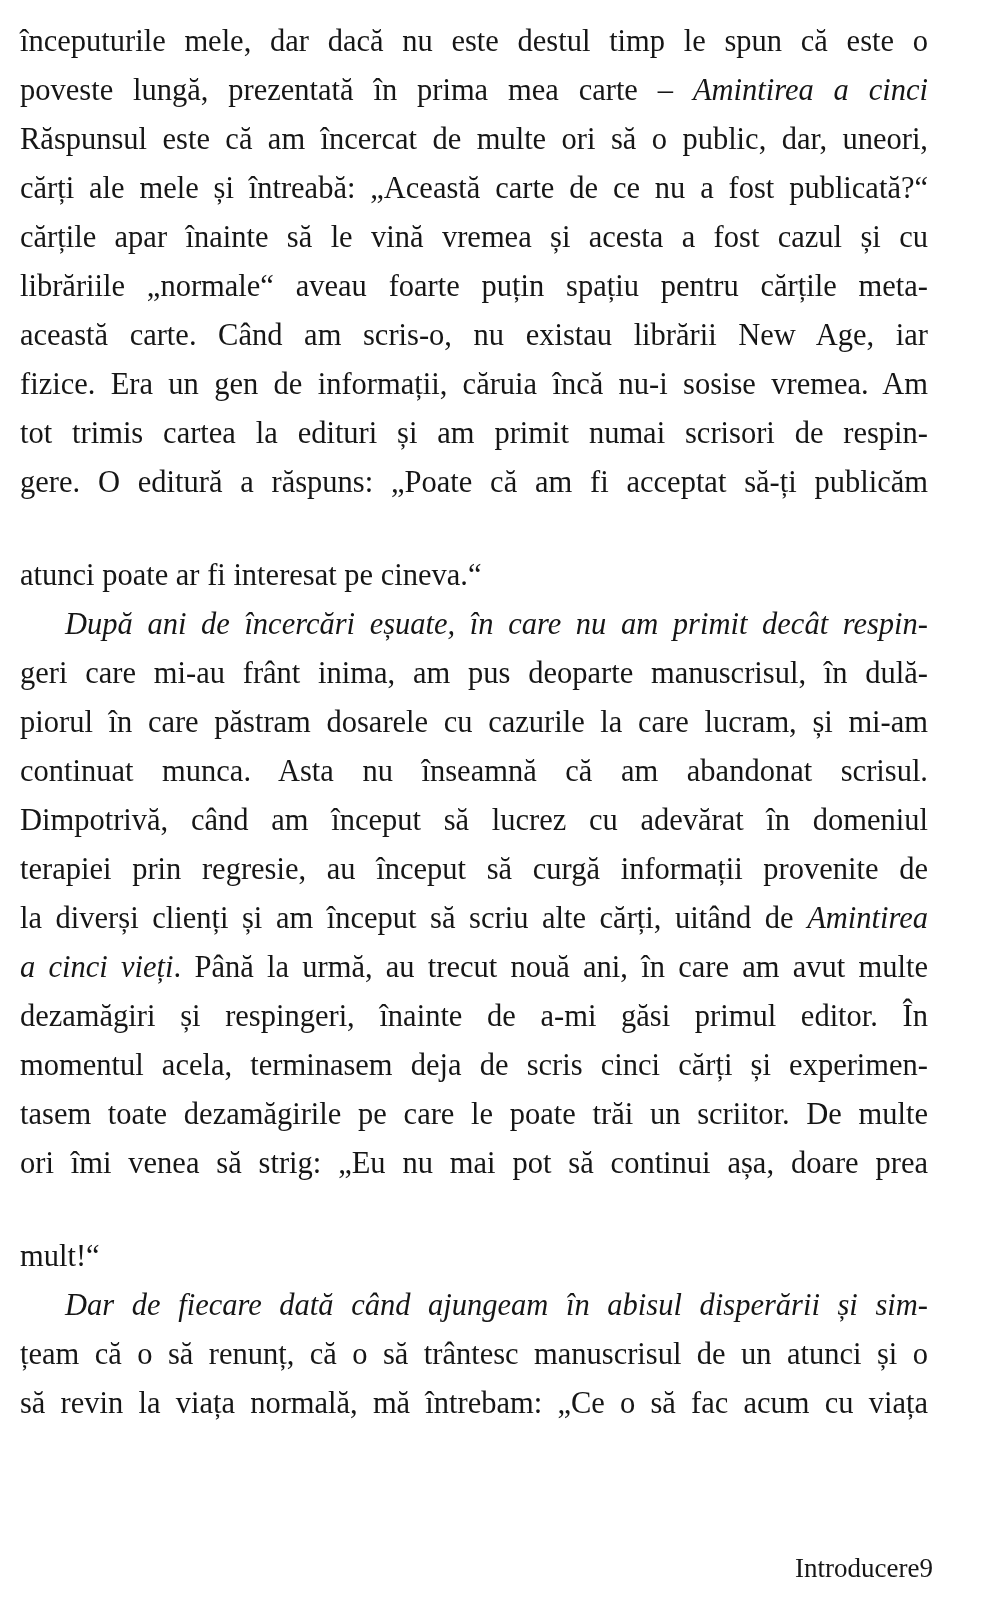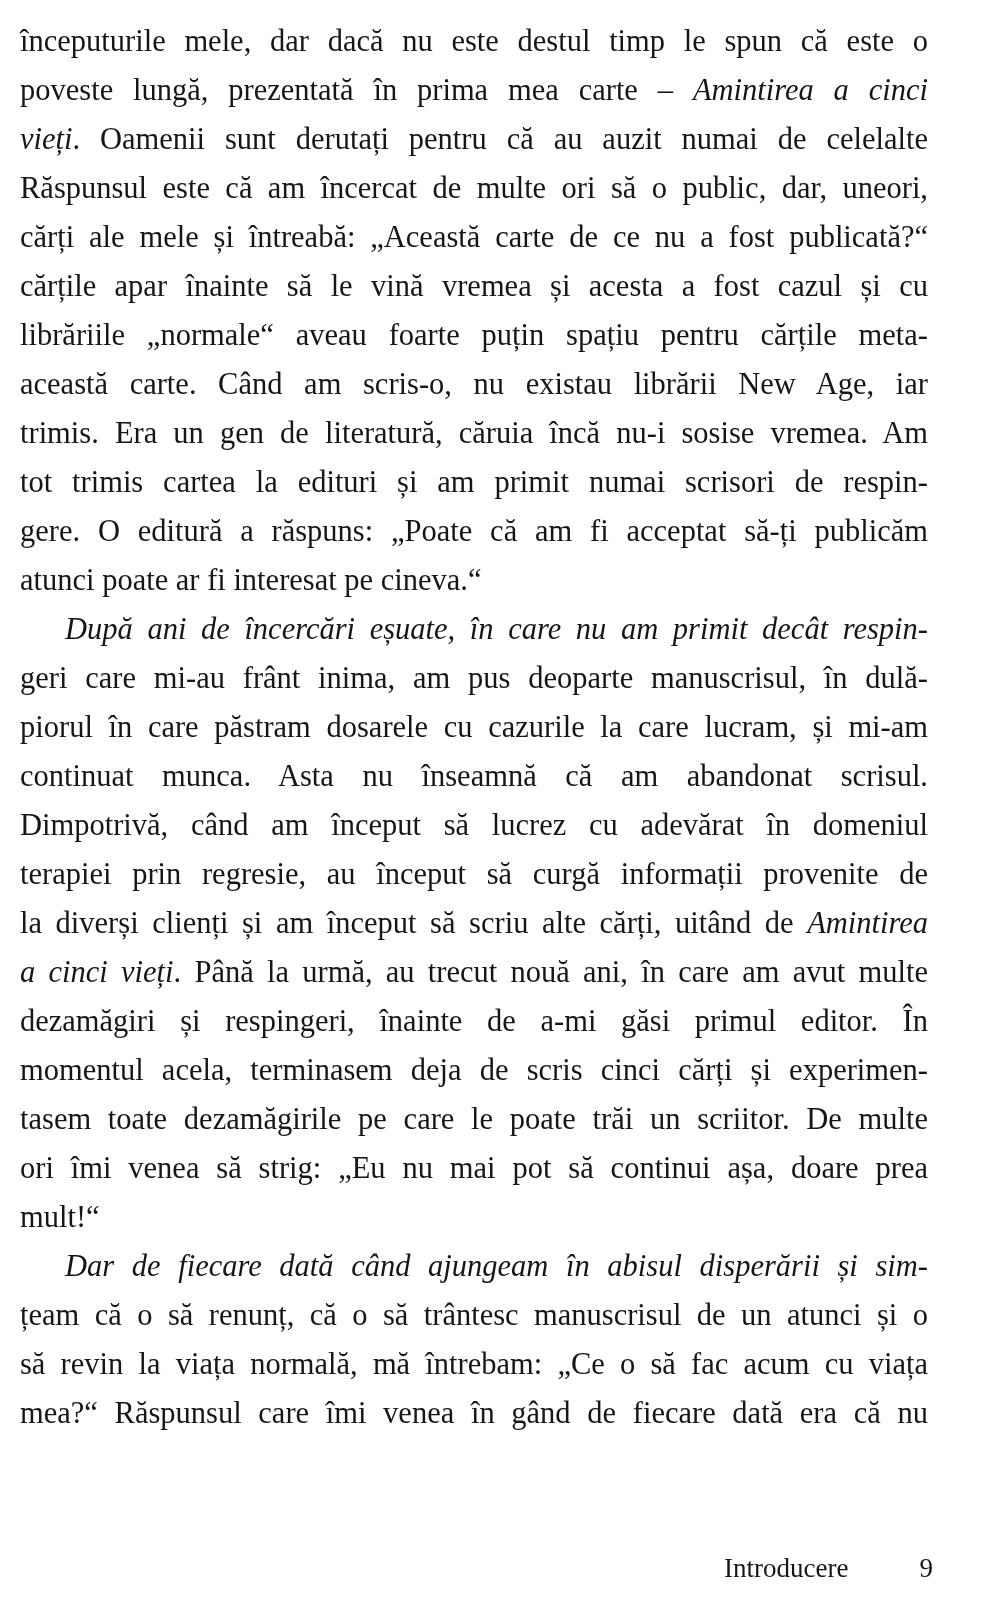--- a/index.html
+++ b/index.html
@@ -27,73 +27,71 @@
     font-size: 30.5px;
     line-height: 49px;
   }
   .line {
     white-space: nowrap;
     text-align: justify;
     text-align-last: justify;
   }
   .line.no-justify {
     text-align-last: left;
+    margin-top: 44px;
   }
   .line.indent {
     padding-left: 45px;
     font-style: italic;
   }
   .italic {
     font-style: italic;
   }
   .footer {
     position: absolute;
     left: 20px;
     top: 1552px;
     width: 913px;
     display: flex;
     justify-content: flex-end;
     align-items: baseline;
-    gap: 71px;
     font-size: 27px;
     line-height: 32px;
   }
 </style>
 </head>
 <body>
 
 <div class="page">
   <div class="text-block" id="text-block">
       <div class="line"><span>începuturile mele, dar dacă nu este destul timp le spun că este o</span></div>
       <div class="line"><span>poveste lungă, prezentată în prima mea carte – </span><span class="italic">Amintirea a cinci</span></div>
-      <div class="line"><span class="italic">vieți</span><span>. Oamenii sunt derutați pentru că au auzit numai de celelalte</span></div>
       <div class="line"><span>Răspunsul este că am încercat de multe ori să o public, dar, uneori,</span></div>
       <div class="line"><span>cărți ale mele și întreabă: „Această carte de ce nu a fost publicată?“</span></div>
       <div class="line"><span>cărțile apar înainte să le vină vremea și acesta a fost cazul și cu</span></div>
       <div class="line"><span>librăriile „normale“ aveau foarte puțin spațiu pentru cărțile meta-</span></div>
       <div class="line"><span>această carte. Când am scris-o, nu existau librării New Age, iar</span></div>
-      <div class="line"><span>trimis. Era un gen de literatură, căruia încă nu-i sosise vremea. Am</span></div>
+      <div class="line"><span>fizice. Era un gen de informații, căruia încă nu-i sosise vremea. Am</span></div>
       <div class="line"><span>tot trimis cartea la edituri și am primit numai scrisori de respin-</span></div>
       <div class="line"><span>gere. O editură a răspuns: „Poate că am fi acceptat să-ți publicăm</span></div>
       <div class="line no-justify"><span>atunci poate ar fi interesat pe cineva.“</span></div>
       <div class="line indent"><span>După ani de încercări eșuate, în care nu am primit decât respin-</span></div>
       <div class="line"><span>geri care mi-au frânt inima, am pus deoparte manuscrisul, în dulă-</span></div>
       <div class="line"><span>piorul în care păstram dosarele cu cazurile la care lucram, și mi-am</span></div>
       <div class="line"><span>continuat munca. Asta nu înseamnă că am abandonat scrisul.</span></div>
       <div class="line"><span>Dimpotrivă, când am început să lucrez cu adevărat în domeniul</span></div>
       <div class="line"><span>terapiei prin regresie, au început să curgă informații provenite de</span></div>
       <div class="line"><span>la diverși clienți și am început să scriu alte cărți, uitând de </span><span class="italic">Amintirea</span></div>
       <div class="line"><span class="italic">a cinci vieți</span><span>. Până la urmă, au trecut nouă ani, în care am avut multe</span></div>
       <div class="line"><span>dezamăgiri și respingeri, înainte de a-mi găsi primul editor. În</span></div>
       <div class="line"><span>momentul acela, terminasem deja de scris cinci cărți și experimen-</span></div>
       <div class="line"><span>tasem toate dezamăgirile pe care le poate trăi un scriitor. De multe</span></div>
       <div class="line"><span>ori îmi venea să strig: „Eu nu mai pot să continui așa, doare prea</span></div>
       <div class="line no-justify"><span>mult!“</span></div>
       <div class="line indent"><span>Dar de fiecare dată când ajungeam în abisul disperării și sim-</span></div>
       <div class="line"><span>țeam că o să renunț, că o să trântesc manuscrisul de un atunci și o</span></div>
       <div class="line"><span>să revin la viața normală, mă întrebam: „Ce o să fac acum cu viața</span></div>
-      <div class="line"><span>mea?“ Răspunsul care îmi venea în gând de fiecare dată era că nu</span></div>
     </div>
   <div class="footer">
     <span class="footer-label">Introducere</span>
     <span class="footer-page">9</span>
   </div>
 </div>
 
 </body></html>

